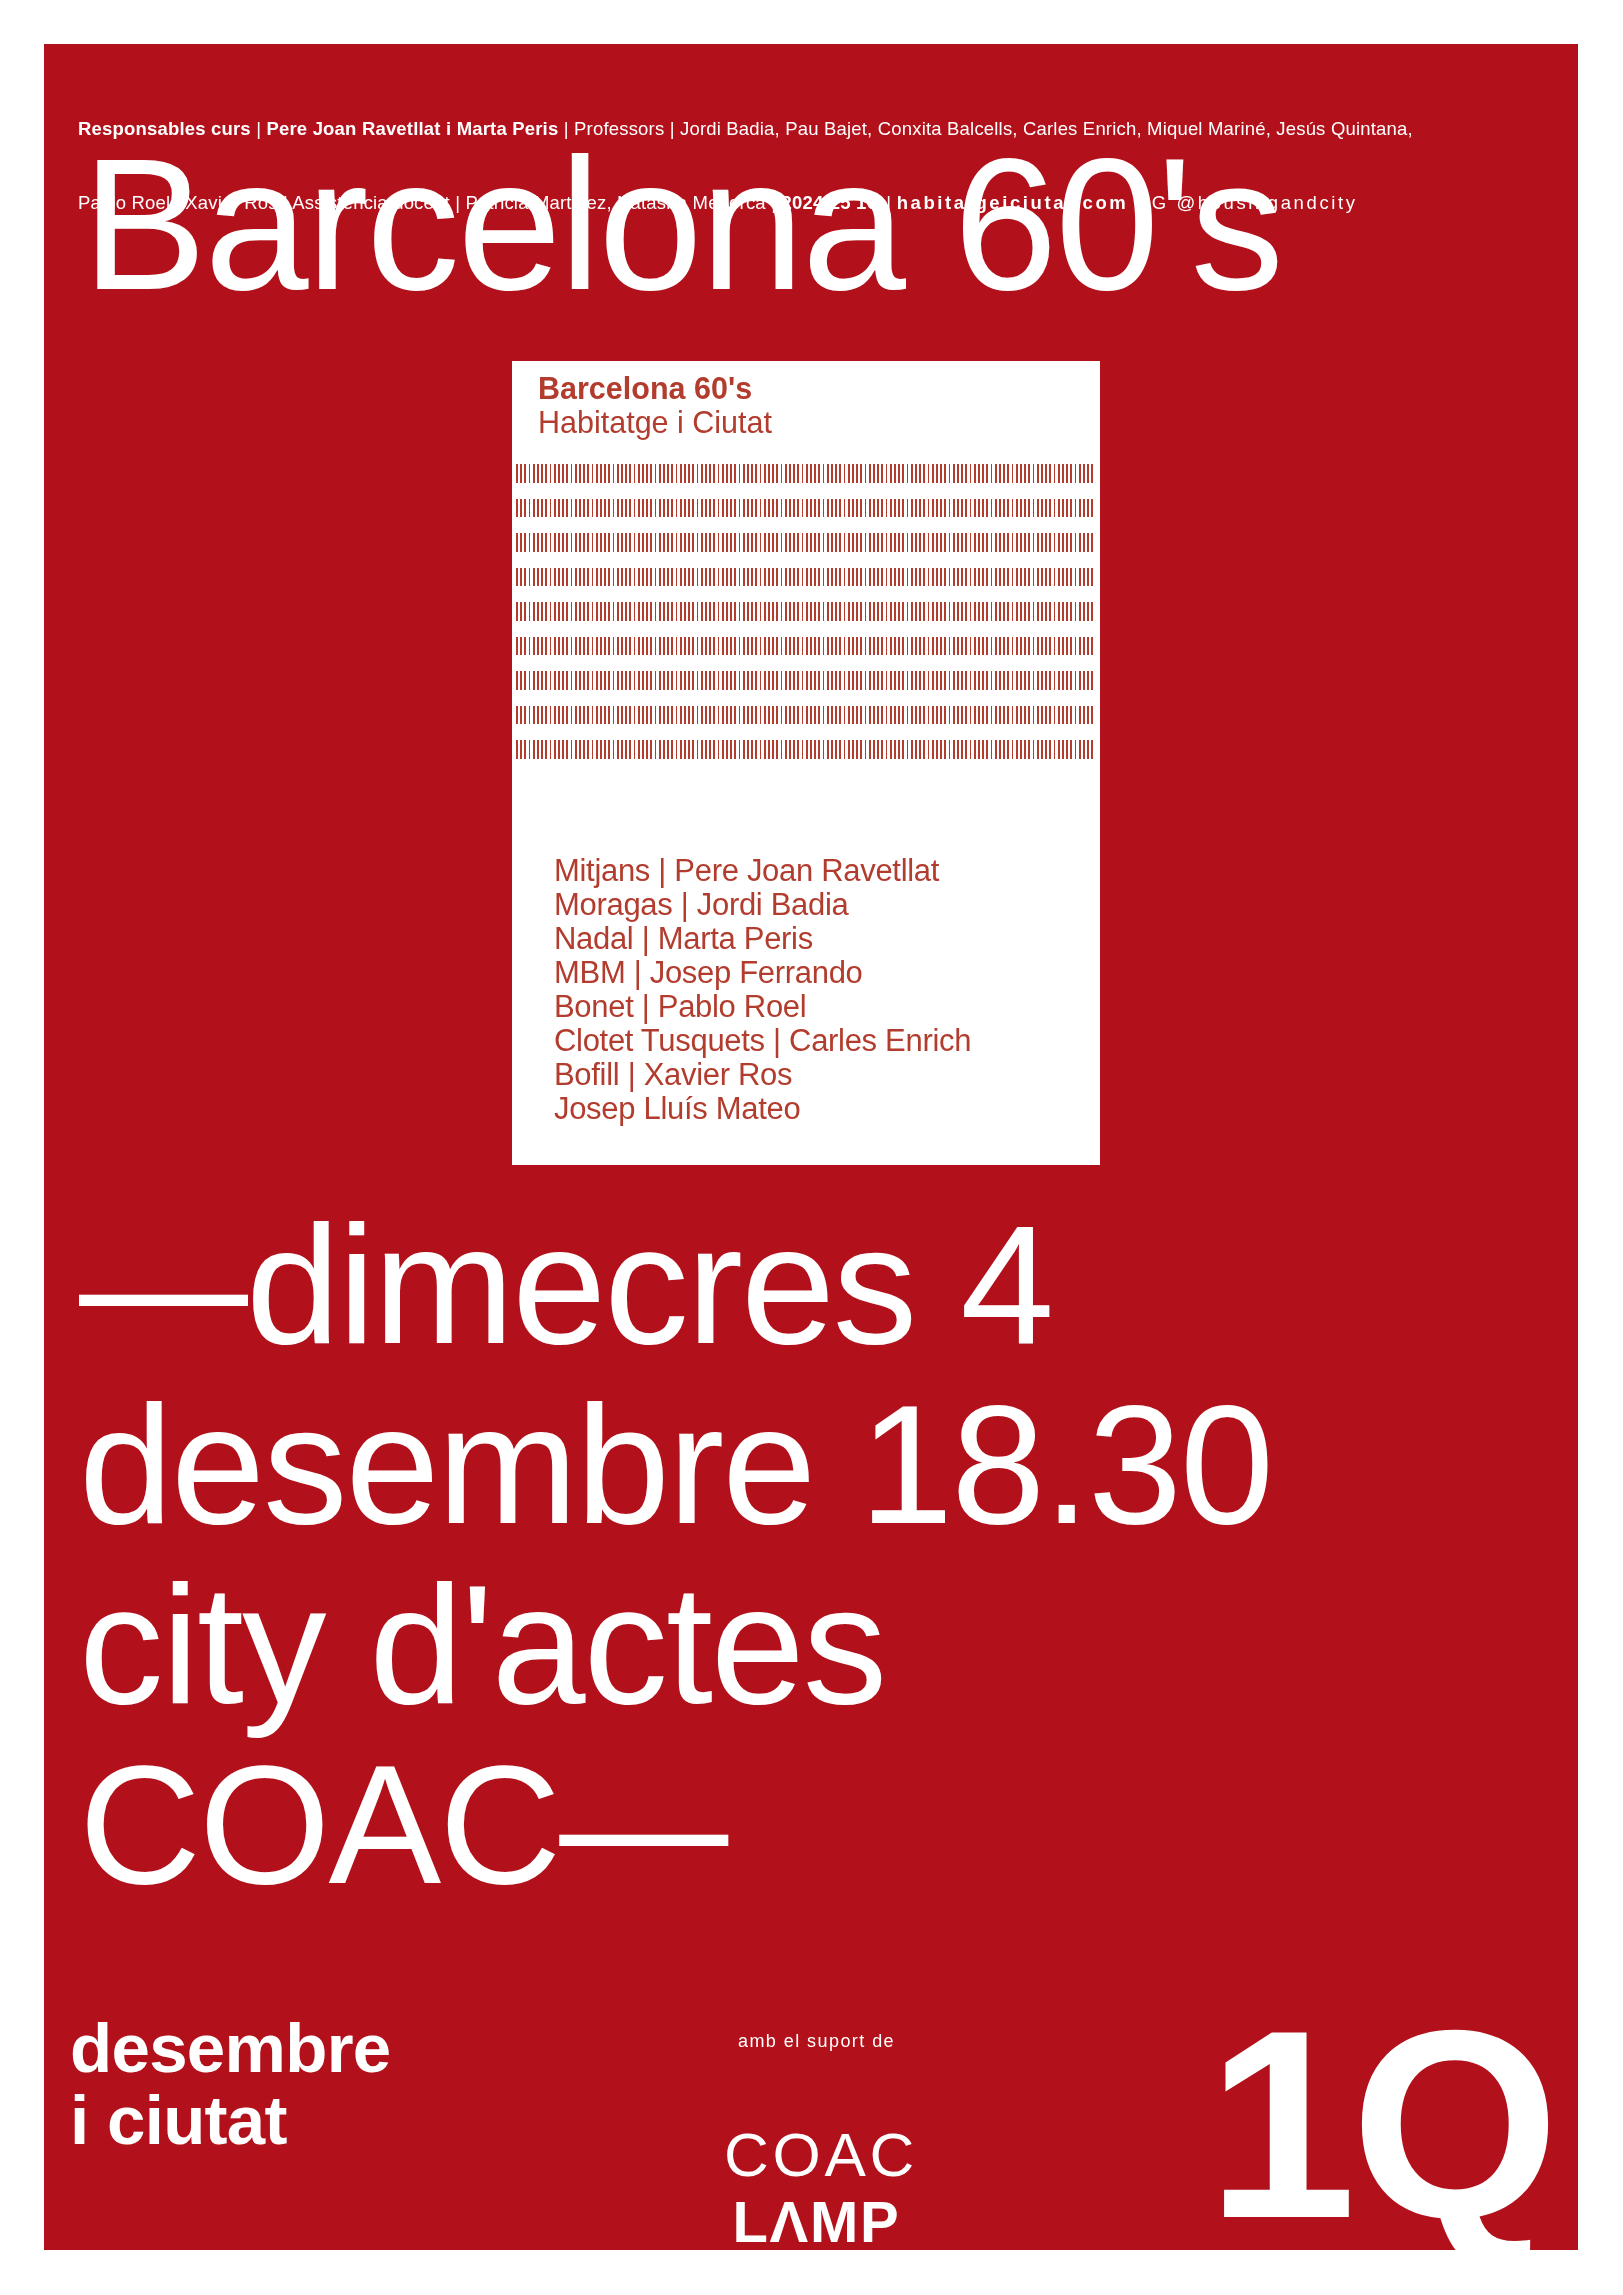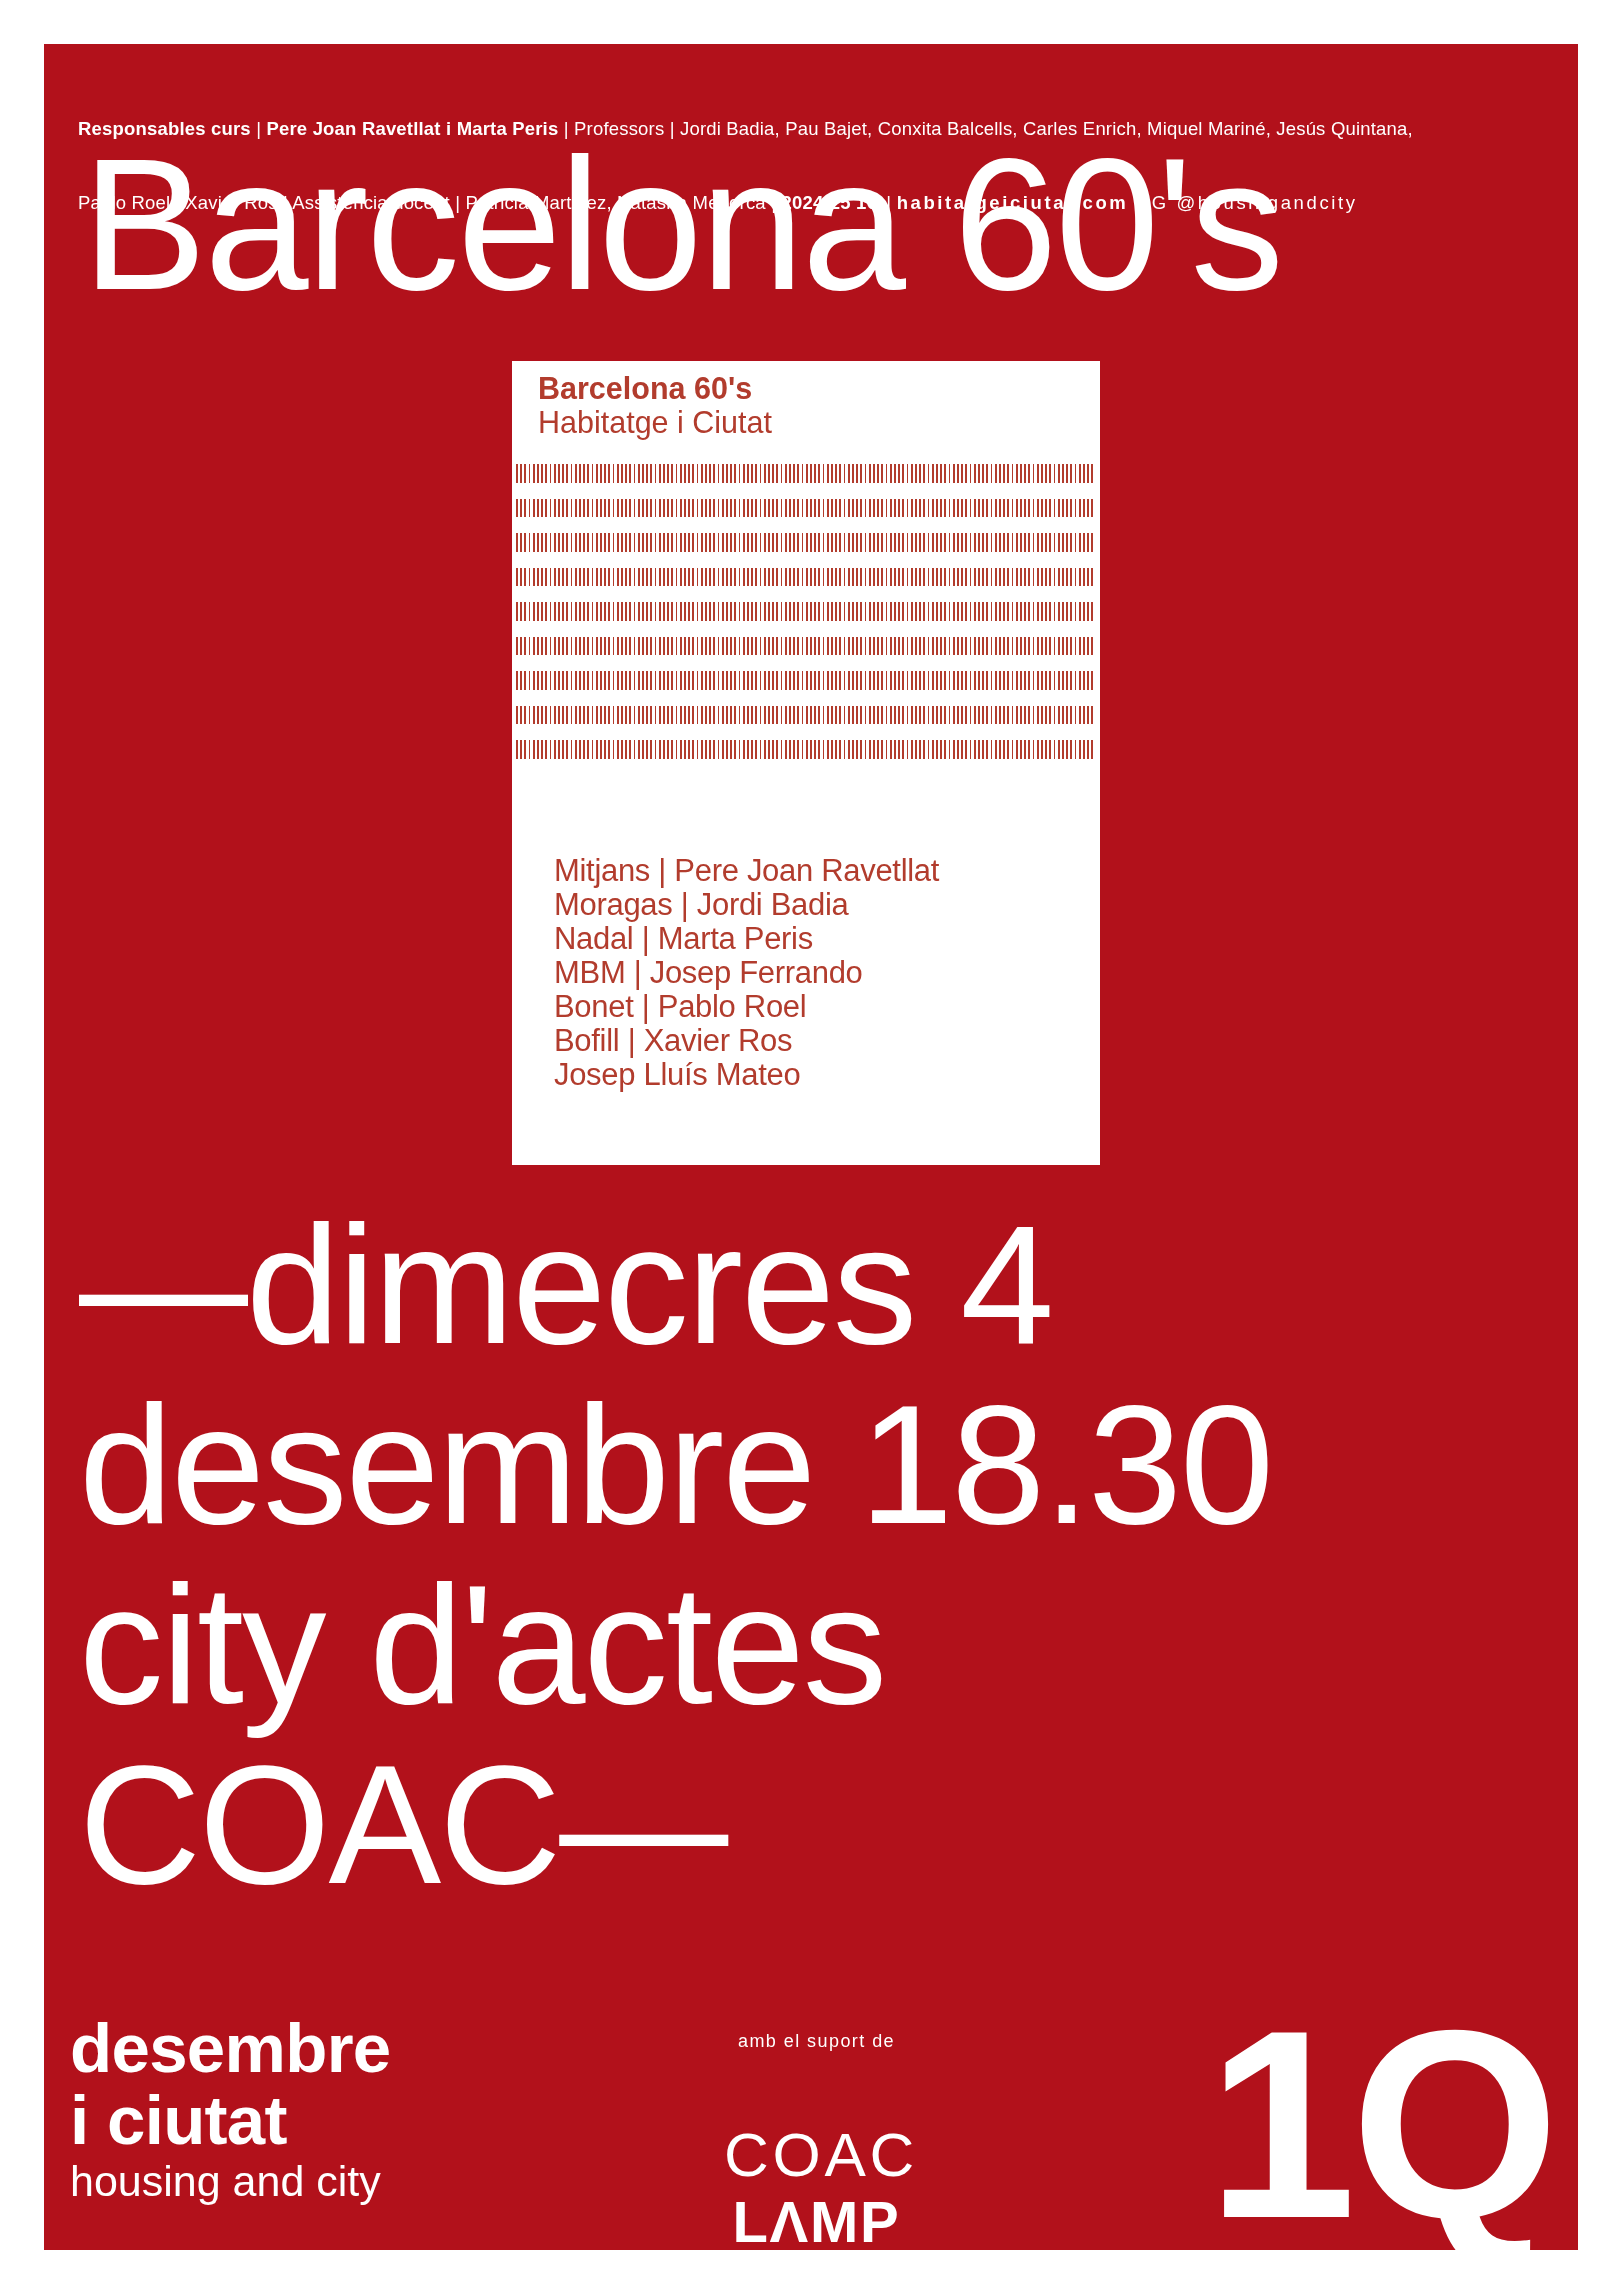--- a/index.html
+++ b/index.html
@@ -133,38 +133,38 @@
         <div class="pattern-row"></div>
         <div class="pattern-row"></div>
         <div class="pattern-row"></div>
       </div>
     <ul class="sessions">
         <li>Mitjans | Pere Joan Ravetllat</li>
         <li>Moragas | Jordi Badia</li>
         <li>Nadal | Marta Peris</li>
         <li>MBM | Josep Ferrando</li>
         <li>Bonet | Pablo Roel</li>
+        <li>Clotet Tusquets | Carles Enrich</li>
         <li>Bofill | Xavier Ros</li>
         <li>Josep Lluís Mateo</li>
       </ul>
   </div>
 
   <div class="event">
       <div>—dimecres 4</div>
       <div>desembre 18.30</div>
       <div>city d'actes</div>
       <div>COAC—</div>
     </div>
 
   <div class="brand-bold">
     <div>desembre</div>
     <div>i ciutat</div>
   </div>
   <div class="brand-sub">
-    <div>housing and city</div>
   </div>
 
   <div class="sponsor sponsor-label">amb el suport de</div>
   <div class="sponsor sponsor-gira">COAC</div>
   <div class="sponsor sponsor-lamp">LΛMP</div>
 
   <div class="term-badge">1Q</div>
 </div>
 
 

